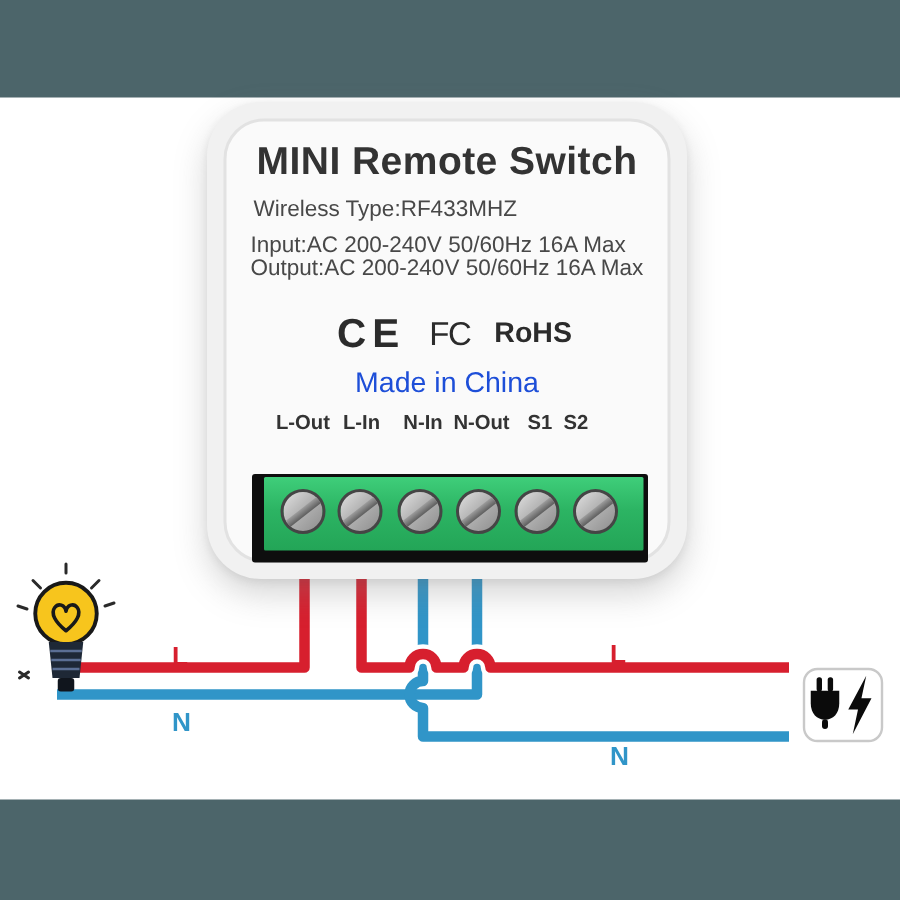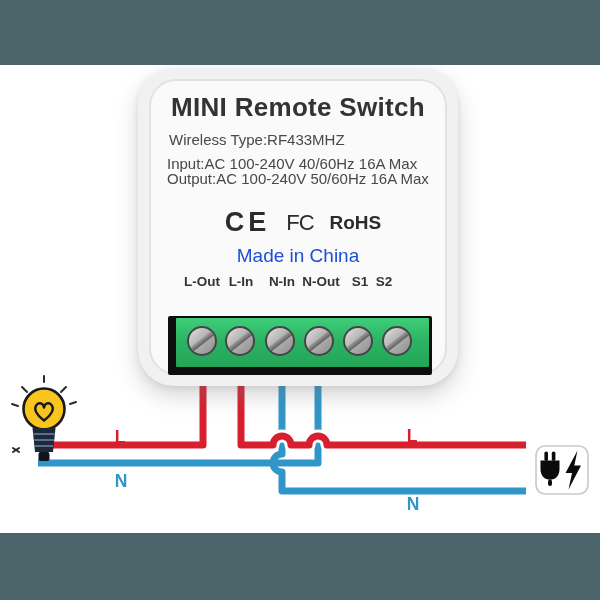--- a/index.html
+++ b/index.html
@@ -87,22 +87,22 @@
       <rect x="548" y="479.5" width="4" height="6.5" rx="2" fill="#0b0b0b"></rect>
       <path d="M577.5 450.5 L565.5 473 L572 473 L568.5 489.5 L581 465.5 L574.3 465.5 Z" fill="#0b0b0b"></path>
     </g>
   </svg>
 
   <div class="device">
     <div class="panel"></div>
 
     <div class="d-title">MINI Remote Switch</div>
     <div class="spec wireless">Wireless Type:RF433MHZ</div>
-    <div class="spec input">Input:AC 100-240V 40/60Hz 16A Max</div>
-    <div class="spec output">Output:AC 100-240V 50/60Hz 16A Max</div>
+    <div class="spec input">Input:AC 200-240V 50/60Hz 16A Max</div>
+    <div class="spec output">Output:AC 200-240V 50/60Hz 16A Max</div>
 
     <div class="certs">
       <span class="cert-ce">CE</span>
       <span class="cert-fc">FC</span>
       <span class="cert-rohs">RoHS</span>
     </div>
     <div class="made">Made in China</div>
 
     <span class="tlabel tl1">L-Out</span>
     <span class="tlabel tl2">L-In</span>

